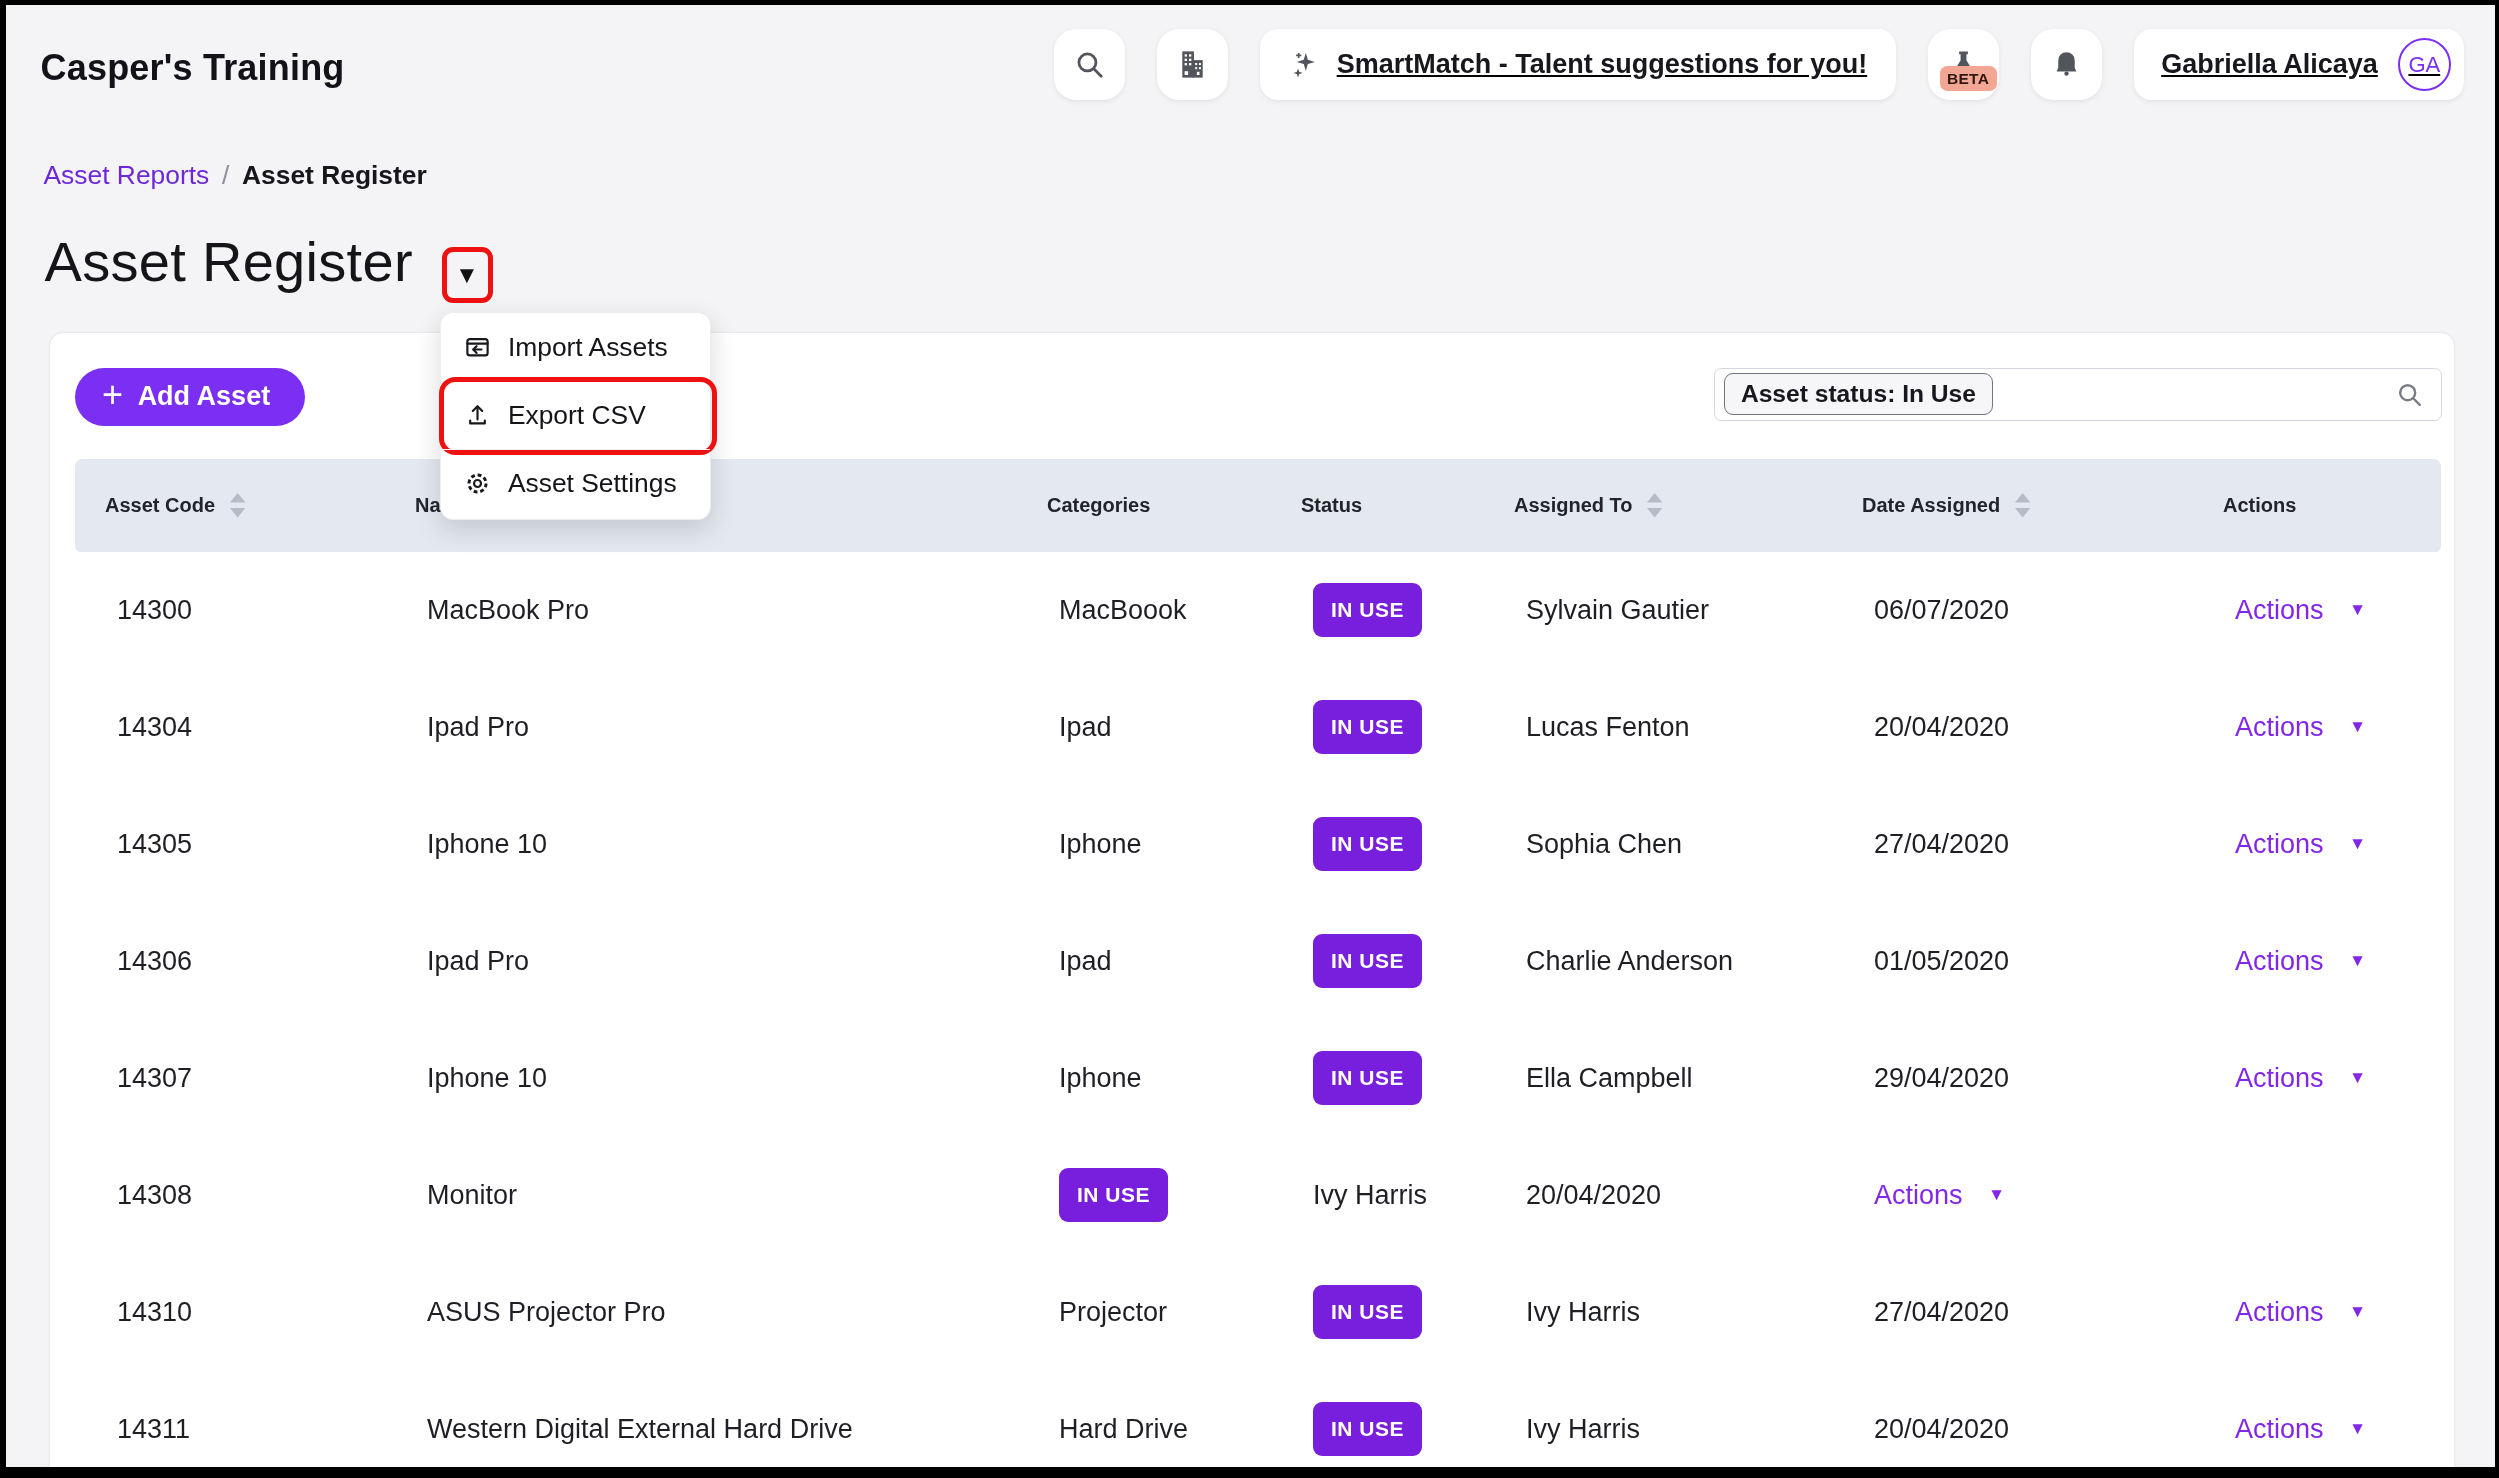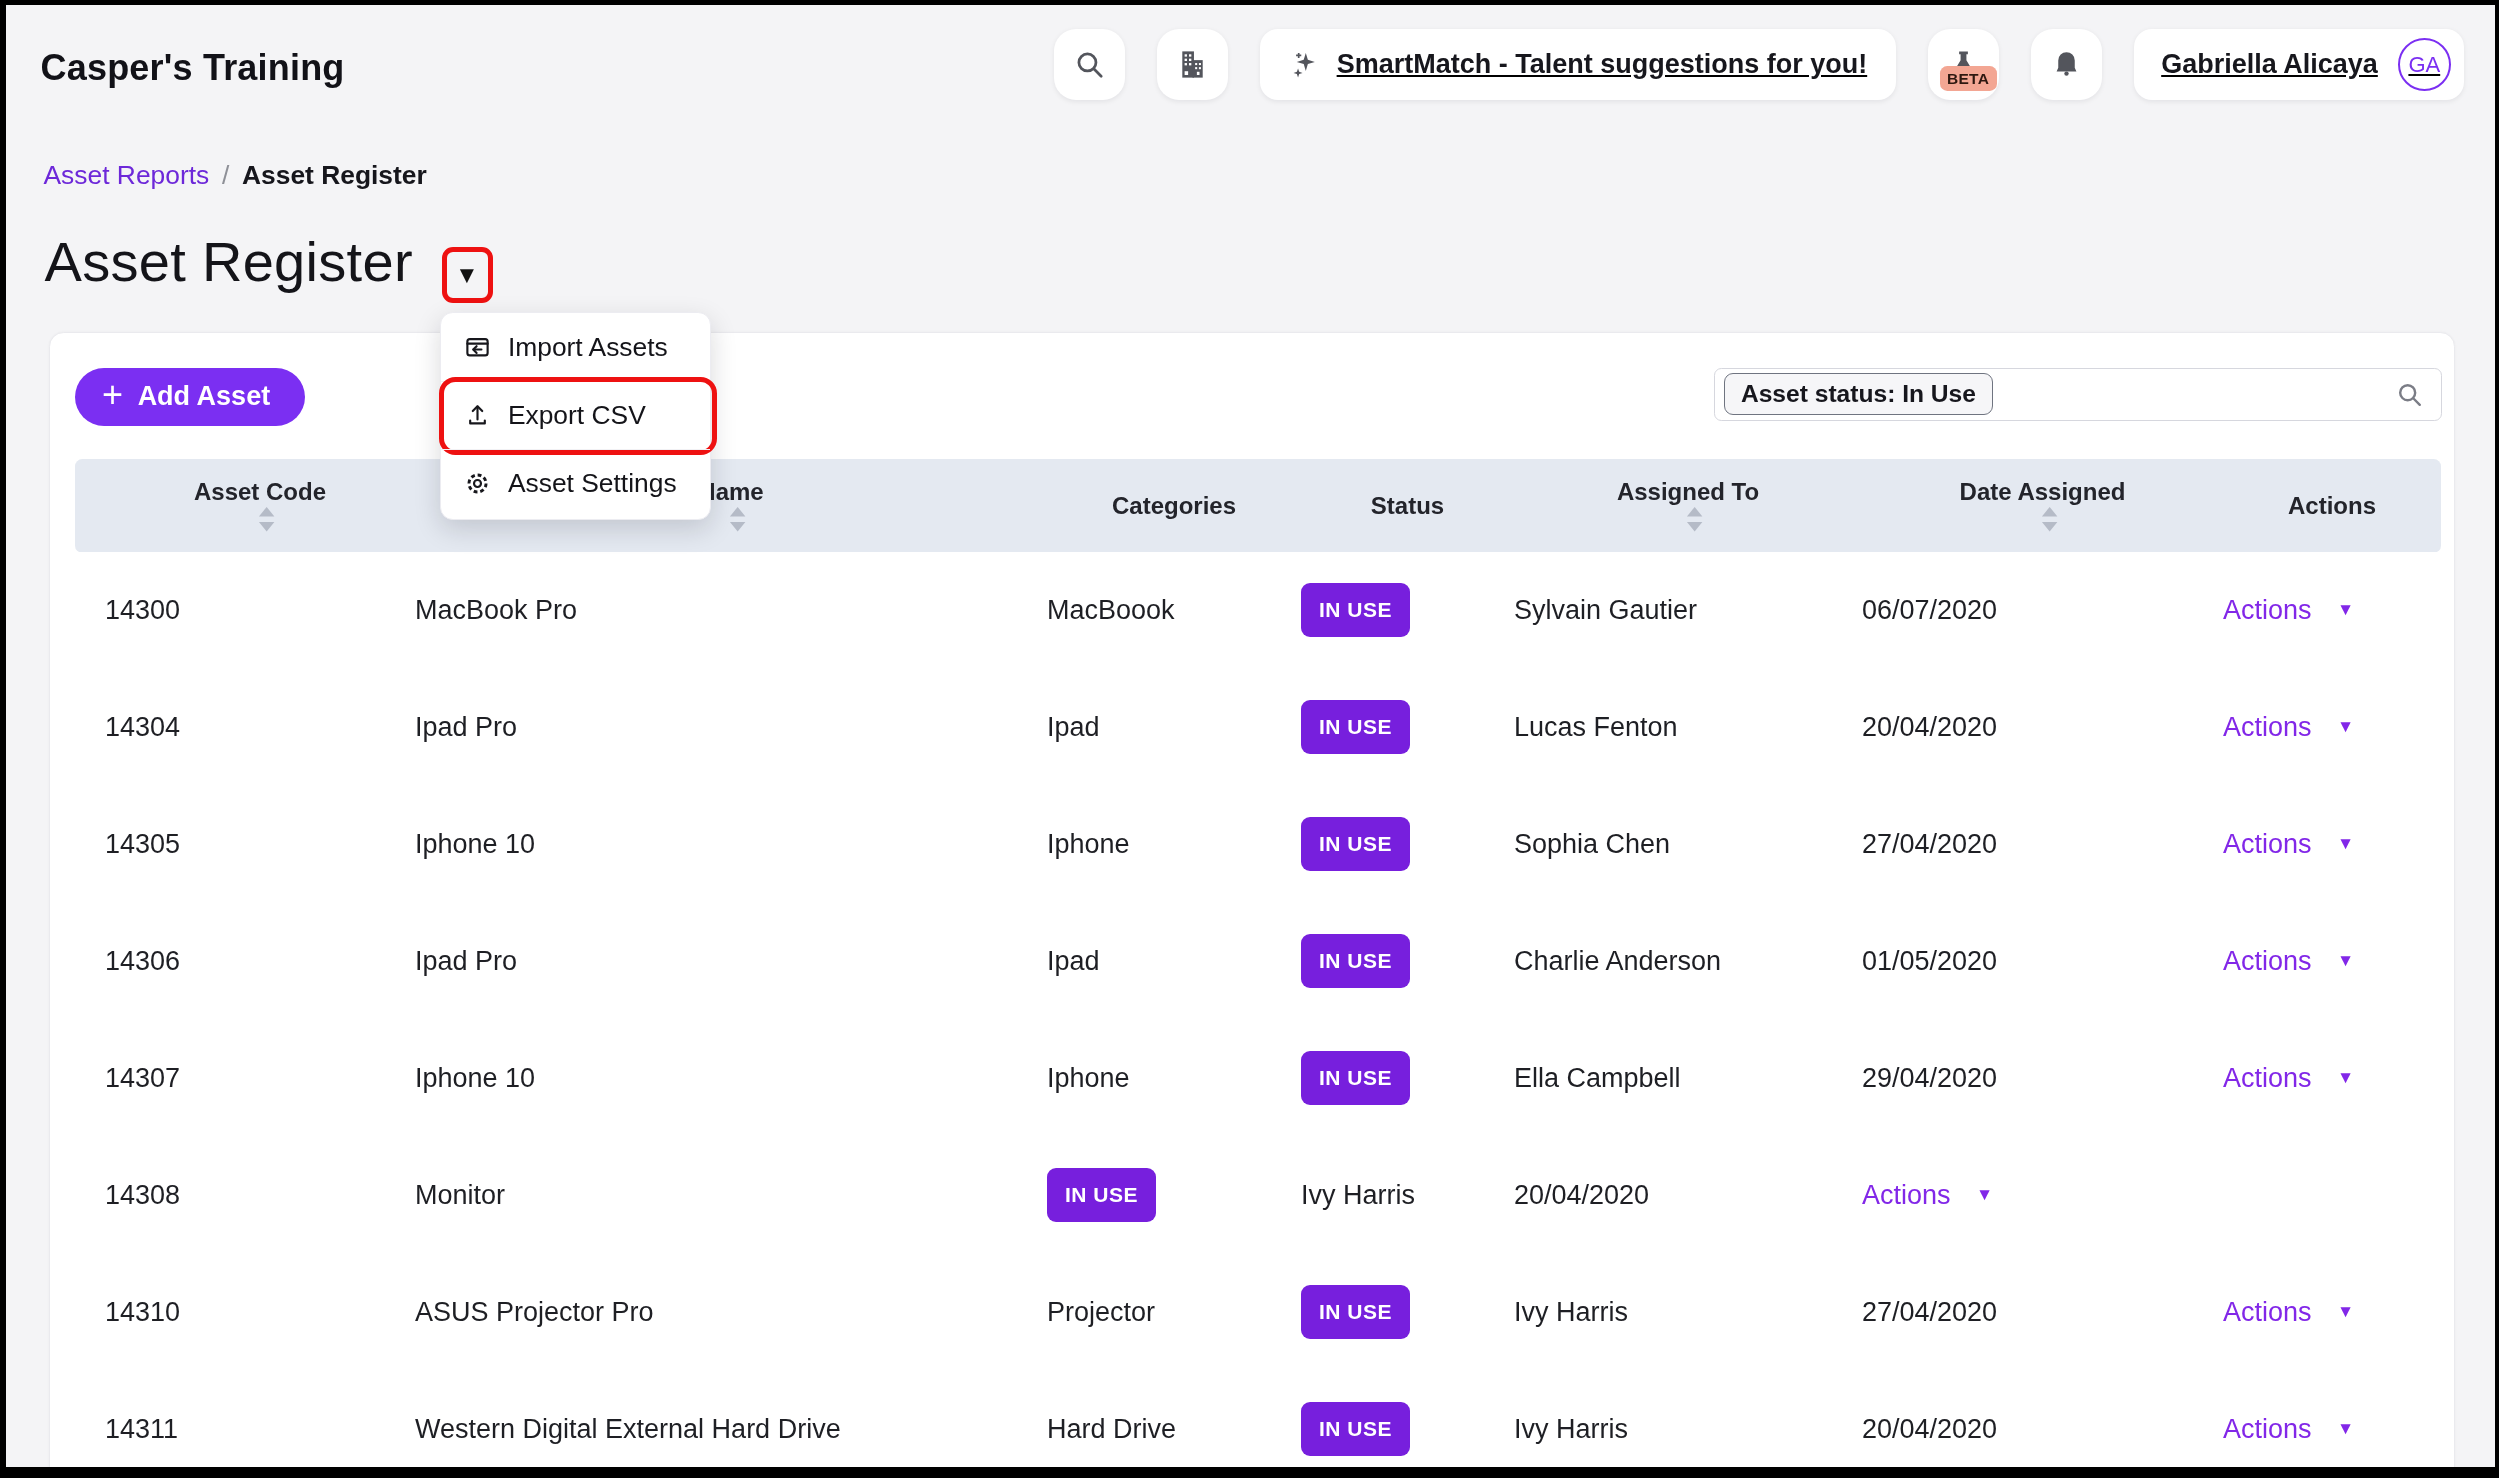--- a/index.html
+++ b/index.html
@@ -65,25 +65,25 @@
   }
   .search-field .spacer{flex:1;}
   
   .thead, .trow{
     display:grid;grid-template-columns:310px 632px 254px 213px 348px 361px 1fr;
     align-items:center;padding-left:30px;box-sizing:border-box;
   }
   .thead{
     position:absolute;left:25.5px;top:126px;width:2366px;height:94px;background:#E4E9F1;border-radius:7.3px;
   }
-  .th{display:flex;align-items:center;font-size:24px;font-weight:700;color:#23242b;flex-direction:column;}
+  .th{display:flex;align-items:center;font-size:20px;font-weight:700;color:#23242b;}
   .th .sort{margin-left:13.7px;display:flex;}
   .tbody{position:absolute;left:25.5px;top:219px;width:2366px;}
   .trow{height:117px;background:#fff;}
-  .cell{font-size:27px;color:#1e1f24;}
+  .cell{font-size:27px;color:#1e1f24;margin-left:12px;}
   .badge{
     display:inline-flex;align-items:center;justify-content:center;height:54px;padding:0 18px;border-radius:9px;
     background:#771FDD;color:#fff;font-size:21px;font-weight:700;letter-spacing:0.5px;
   }
   .actions-link{display:inline-flex;align-items:center;gap:25.5px;color:#8227E8;font-size:27px;cursor:pointer;}
   .actions-link .caret{font-size:17.3px;line-height:1;}
   
   .menu{
     position:absolute;left:434px;top:307px;width:269px;background:#fff;border-radius:12.7px;z-index:50;
     box-shadow:0 9px 27px rgba(20,20,30,.16);border:0.9px solid #ececf1;padding:1.8px 0;

